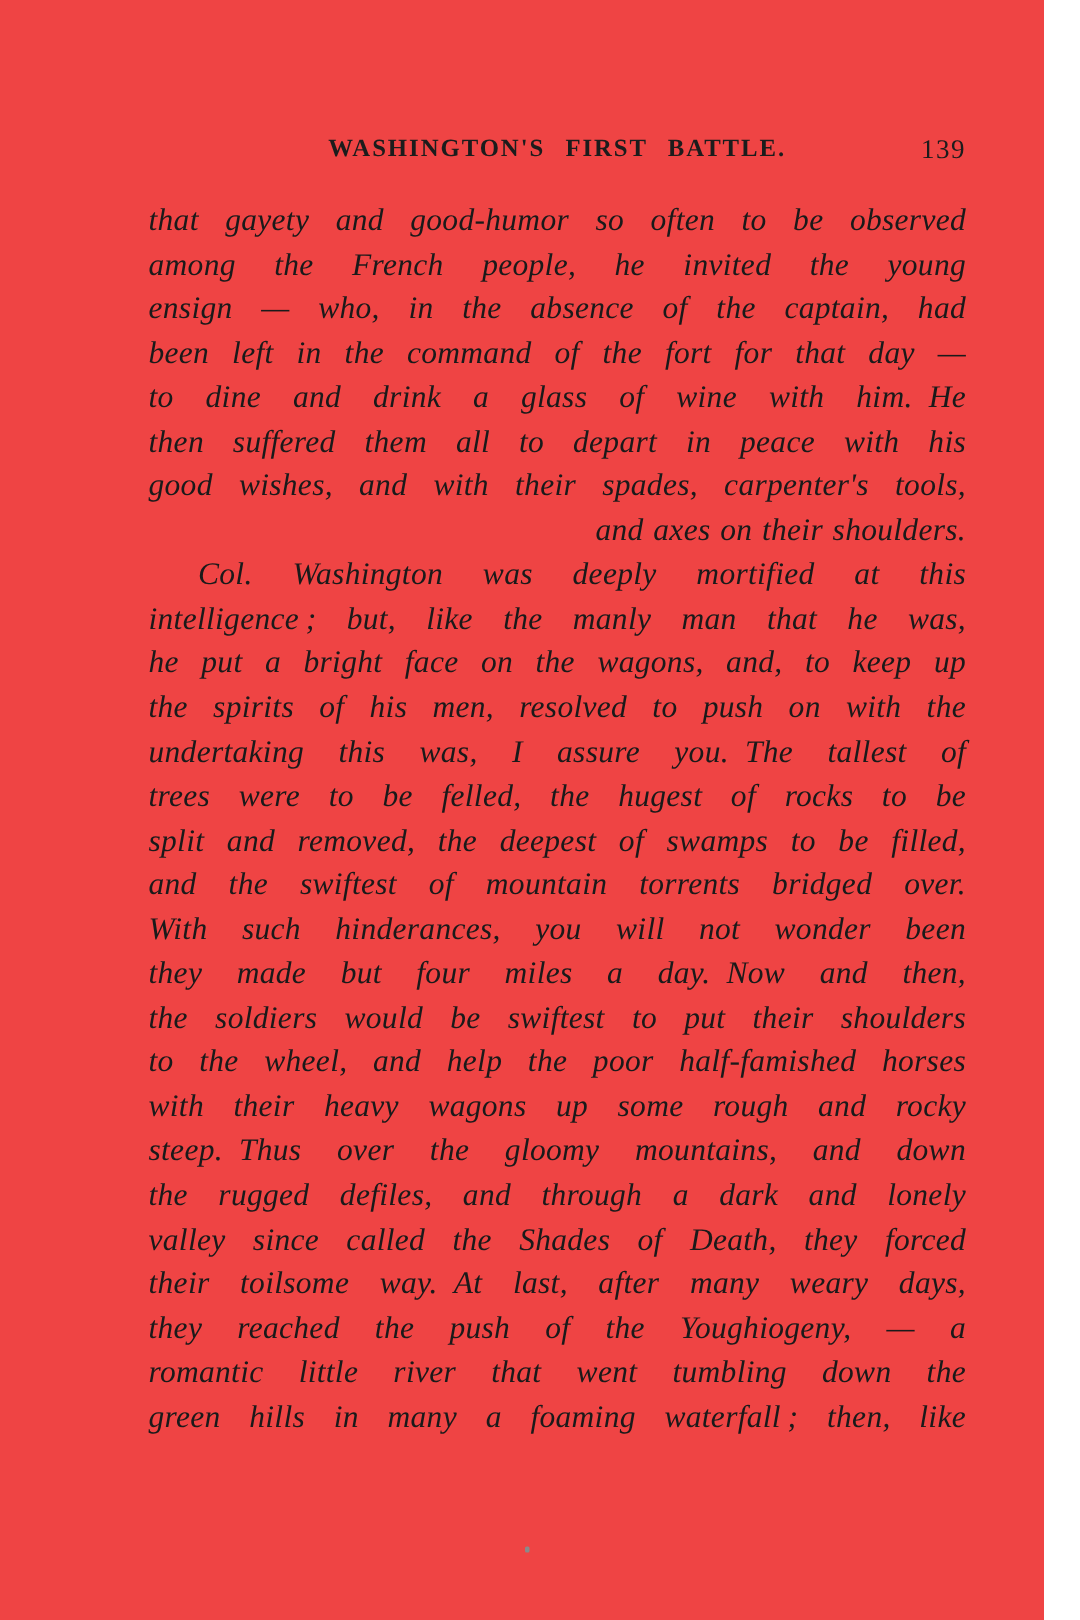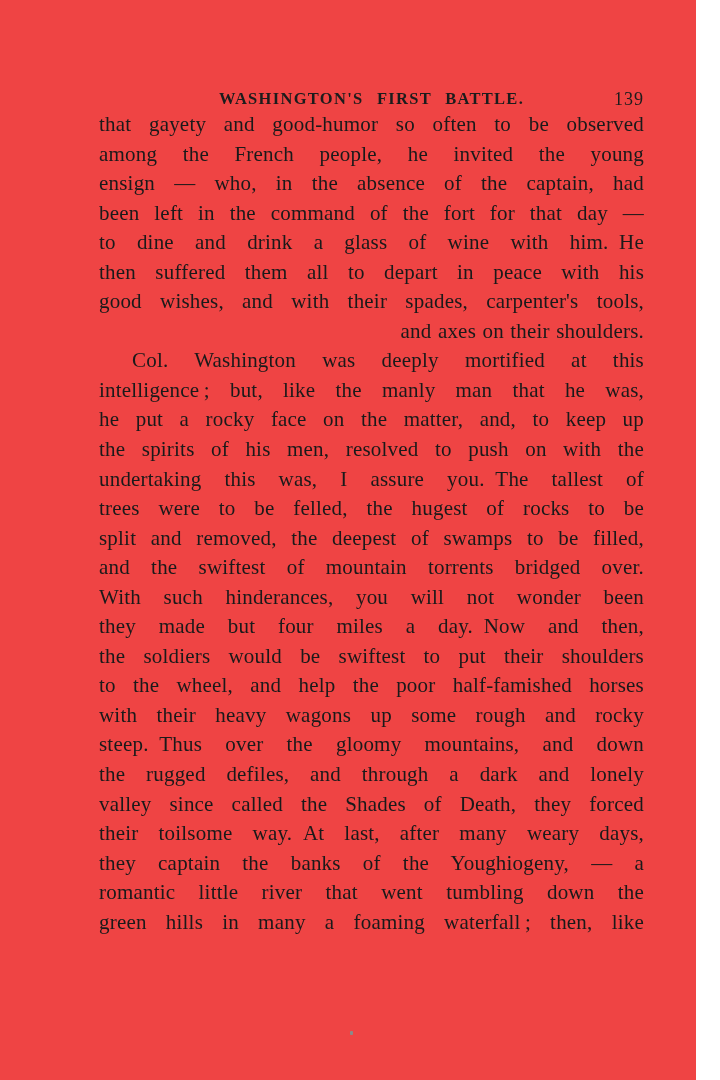--- a/index.html
+++ b/index.html
@@ -40,24 +40,26 @@
   .folio {
     position: absolute;
     right: 0;
     top: 0;
     font-size: 18px;
     font-weight: 400;
     letter-spacing: 1px;
     color: #1c1c1c;
   }
   .body-text {
+    margin-top: 22px;
     font-size: 21px;
     line-height: 29.55px;
     letter-spacing: 0.2px;
     word-spacing: 1px;
+    font-style: italic;
   }
   .line {
     text-align: right;
     white-space: normal;
   }
   .line.j {
     text-align: justify;
     text-align-last: justify;
   }
   .line.ind {
@@ -86,34 +88,34 @@
         <div class="line j">that gayety and good-humor so often to be observed</div>
         <div class="line j">among the French people, he invited the young</div>
         <div class="line j">ensign — who, in the absence of the captain, had</div>
         <div class="line j">been left in the command of the fort for that day —</div>
         <div class="line j">to dine and drink a glass of wine with him. He</div>
         <div class="line j">then suffered them all to depart in peace with his</div>
         <div class="line j">good wishes, and with their spades, carpenter's tools,</div>
         <div class="line">and axes on their shoulders.</div>
         <div class="line j ind">Col. Washington was deeply mortified at this</div>
         <div class="line j">intelligence ; but, like the manly man that he was,</div>
-        <div class="line j">he put a rocky face on the matter, and, to keep up</div>
+        <div class="line j">he put a bright face on the wagons, and, to keep up</div>
         <div class="line j">the spirits of his men, resolved to push on with the</div>
         <div class="line j">undertaking this was, I assure you. The tallest of</div>
         <div class="line j">trees were to be felled, the hugest of rocks to be</div>
         <div class="line j">split and removed, the deepest of swamps to be filled,</div>
         <div class="line j">and the swiftest of mountain torrents bridged over.</div>
         <div class="line j">With such hinderances, you will not wonder been</div>
         <div class="line j">they made but four miles a day. Now and then,</div>
         <div class="line j">the soldiers would be swiftest to put their shoulders</div>
         <div class="line j">to the wheel, and help the poor half-famished horses</div>
         <div class="line j">with their heavy wagons up some rough and rocky</div>
         <div class="line j">steep. Thus over the gloomy mountains, and down</div>
         <div class="line j">the rugged defiles, and through a dark and lonely</div>
         <div class="line j">valley since called the Shades of Death, they forced</div>
         <div class="line j">their toilsome way. At last, after many weary days,</div>
-        <div class="line j">they captain the banks of the Youghiogeny, — a</div>
+        <div class="line j">they reached the push of the Youghiogeny, — a</div>
         <div class="line j">romantic little river that went tumbling down the</div>
         <div class="line j">green hills in many a foaming waterfall ; then, like</div>
       </main>
   </div>
   <div class="speck"></div>
 </div>
 
 </body></html>

